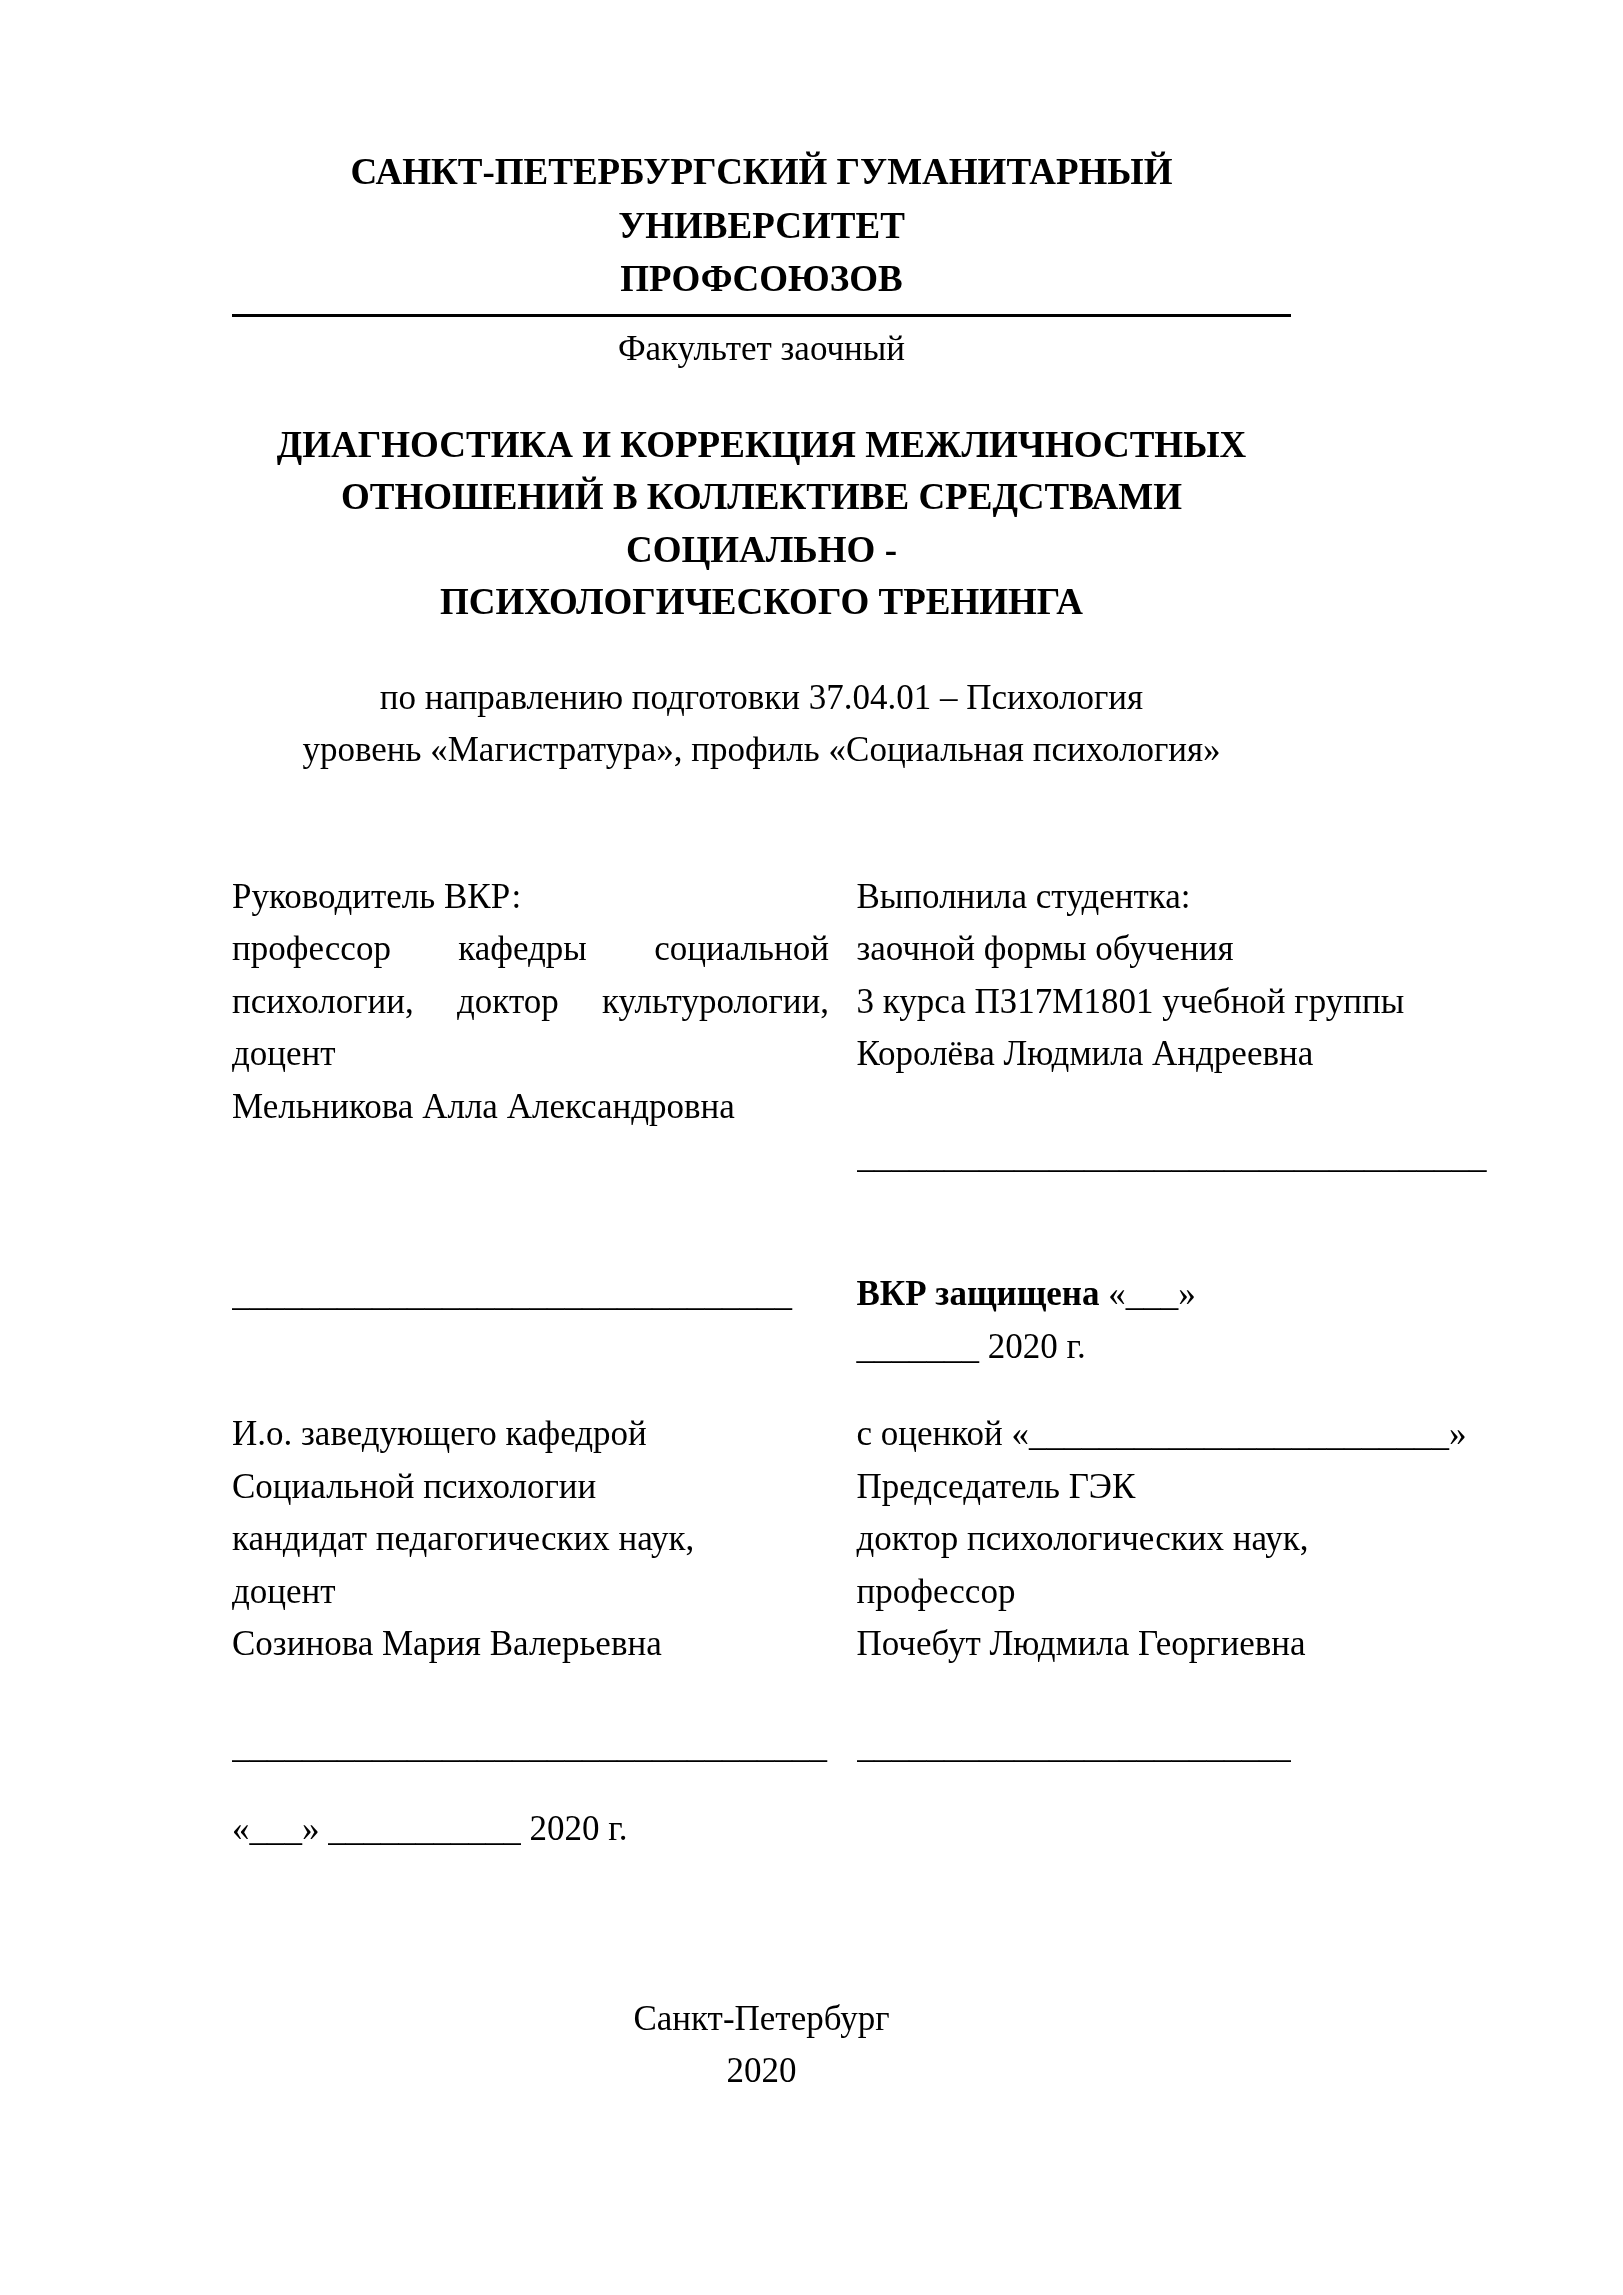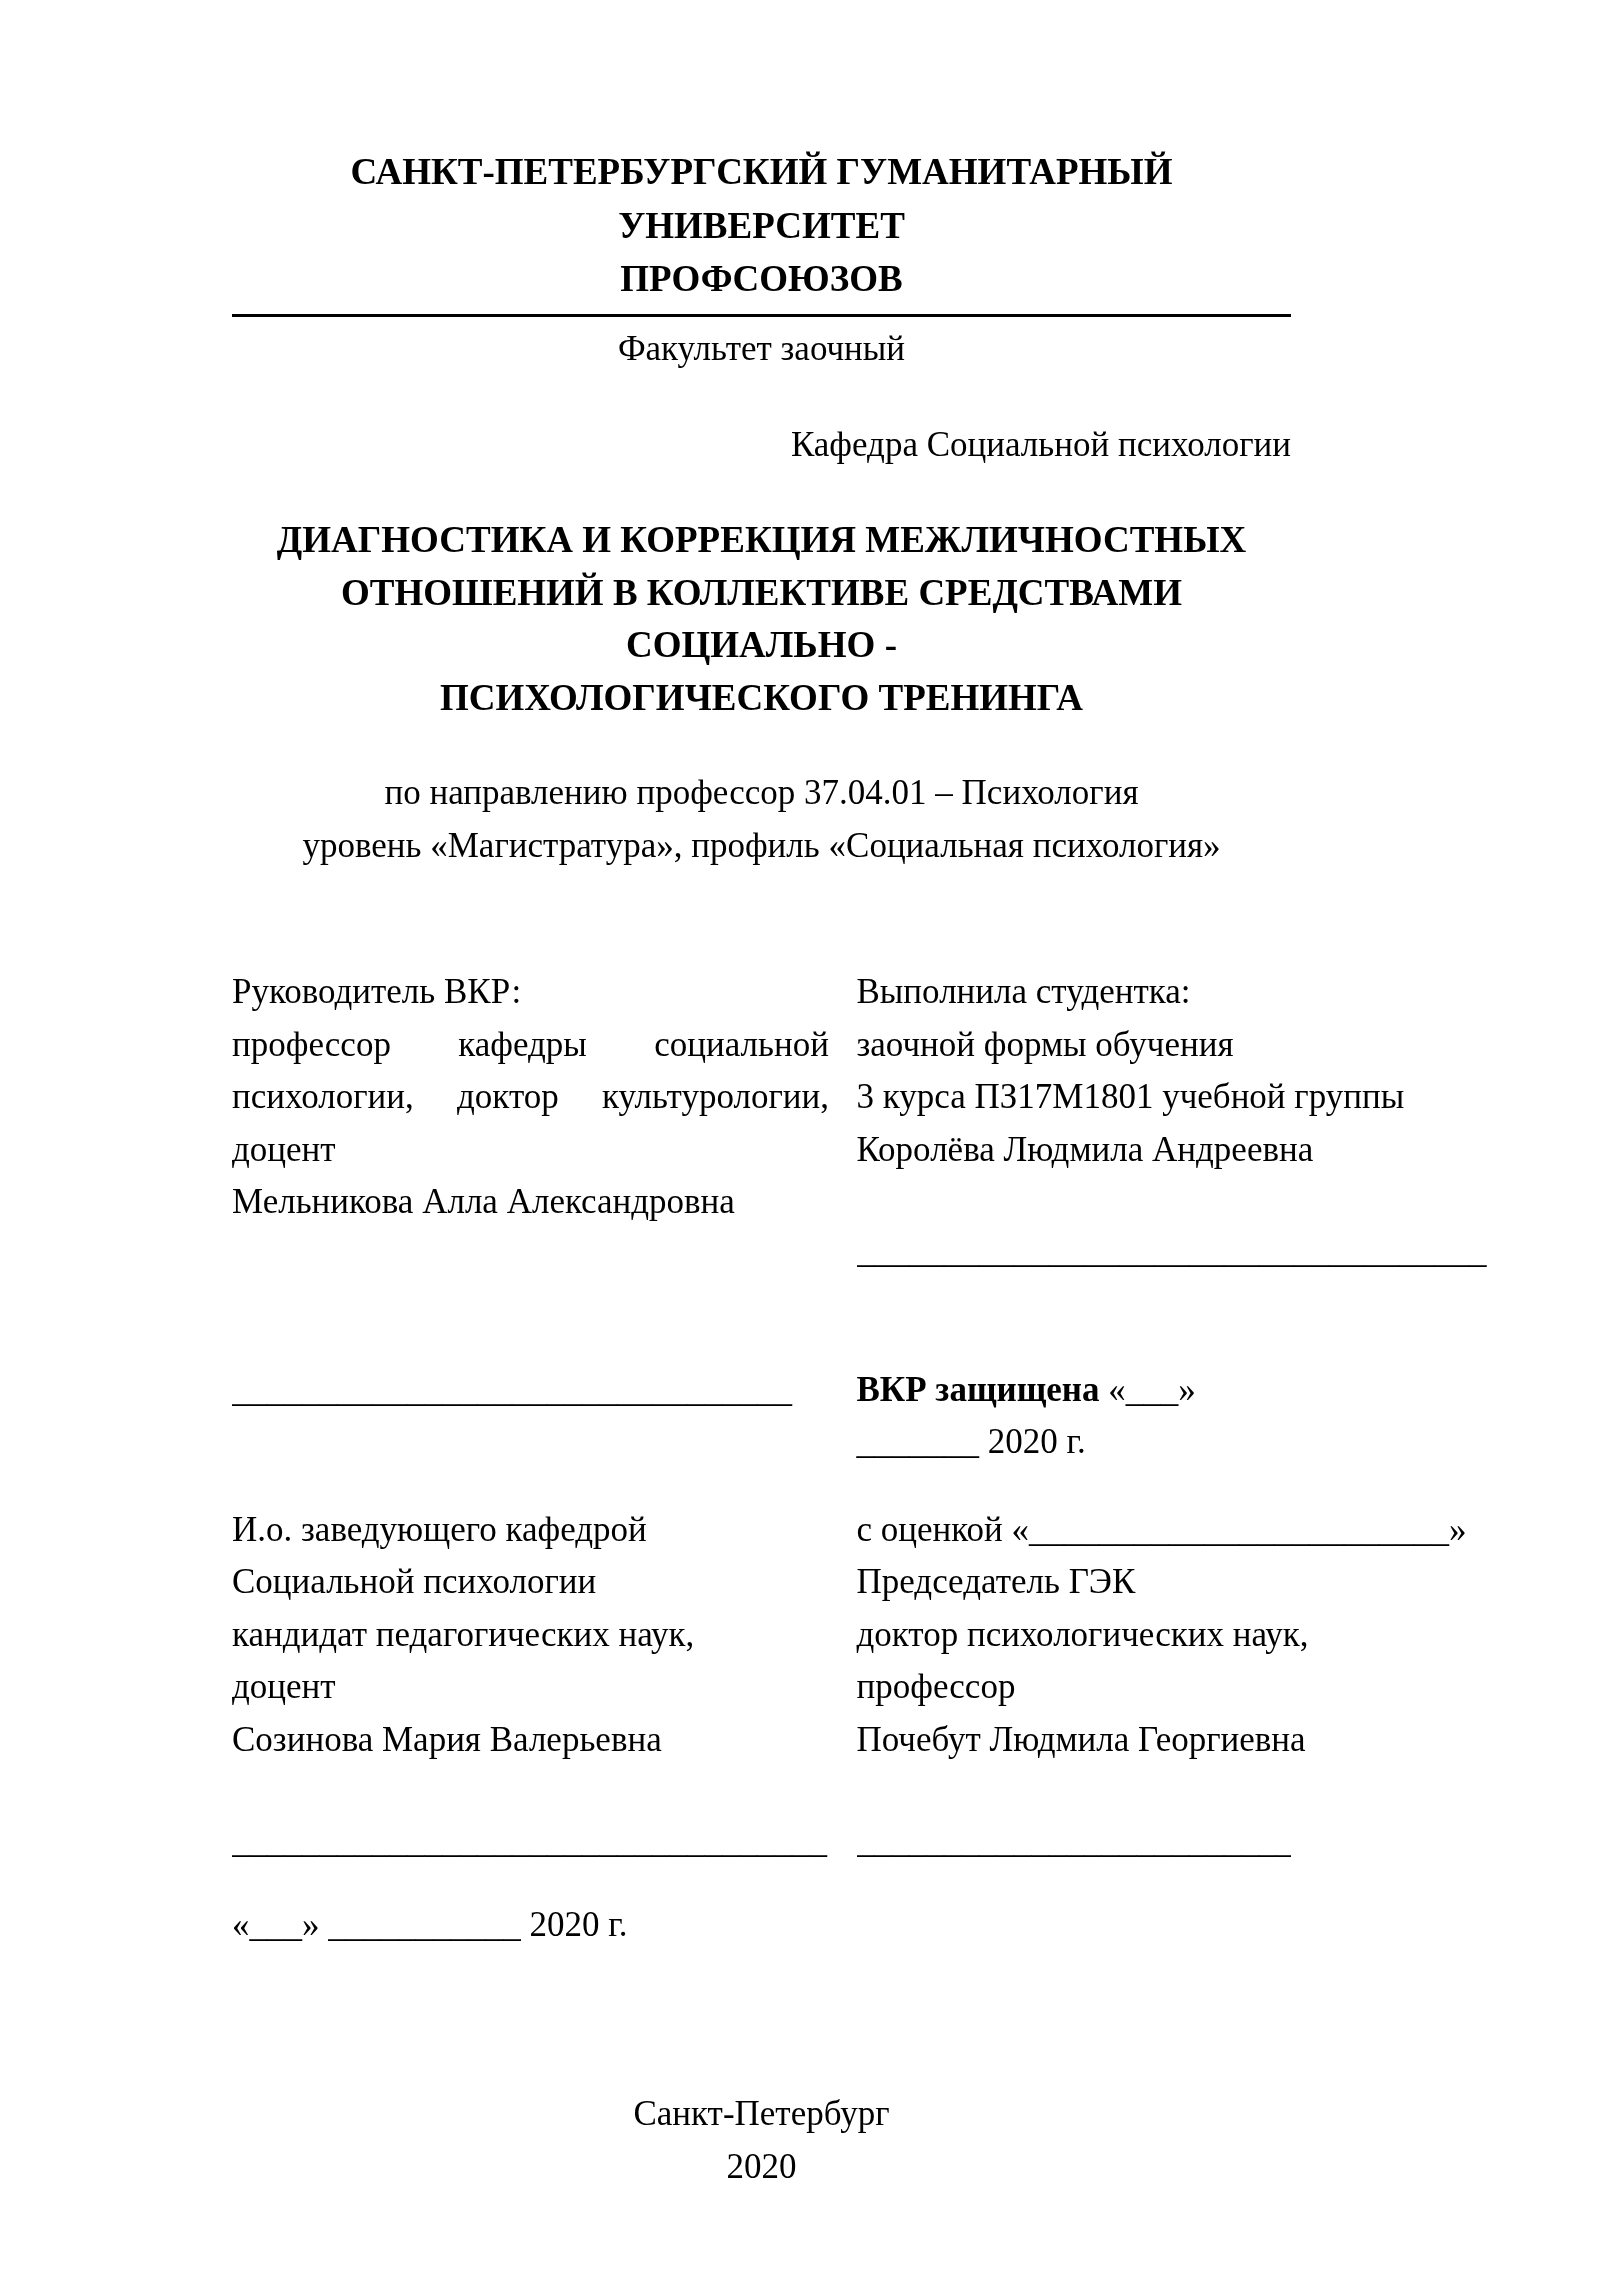--- a/index.html
+++ b/index.html
@@ -67,31 +67,30 @@
 
 <div class="page">
 
   <div class="uni-header">
     <div>САНКТ-ПЕТЕРБУРГСКИЙ ГУМАНИТАРНЫЙ УНИВЕРСИТЕТ</div>
     <div>ПРОФСОЮЗОВ</div>
   </div>
 
   <div class="center faculty-line">Факультет заочный</div>
 
-  <div class="right department-line">Кафедра Социальной психологии</div>
 
 
   <div class="work-title">
     <div>ДИАГНОСТИКА И КОРРЕКЦИЯ МЕЖЛИЧНОСТНЫХ</div>
     <div>ОТНОШЕНИЙ В КОЛЛЕКТИВЕ СРЕДСТВАМИ СОЦИАЛЬНО -</div>
     <div>ПСИХОЛОГИЧЕСКОГО ТРЕНИНГА</div>
   </div>
 
   <div class="program-block">
-    <div>по направлению профессор 37.04.01 – Психология</div>
+    <div>по направлению подготовки 37.04.01 – Психология</div>
     <div>уровень «Магистратура», профиль «Социальная психология»</div>
   </div>
 
   <div class="two-col block-people">
     <div>
       <div>Руководитель ВКР:</div>
       <div class="justify">профессор кафедры социальной психологии, доктор культурологии, доцент</div>
       <div>Мельникова Алла Александровна</div>
     </div>
     <div>

